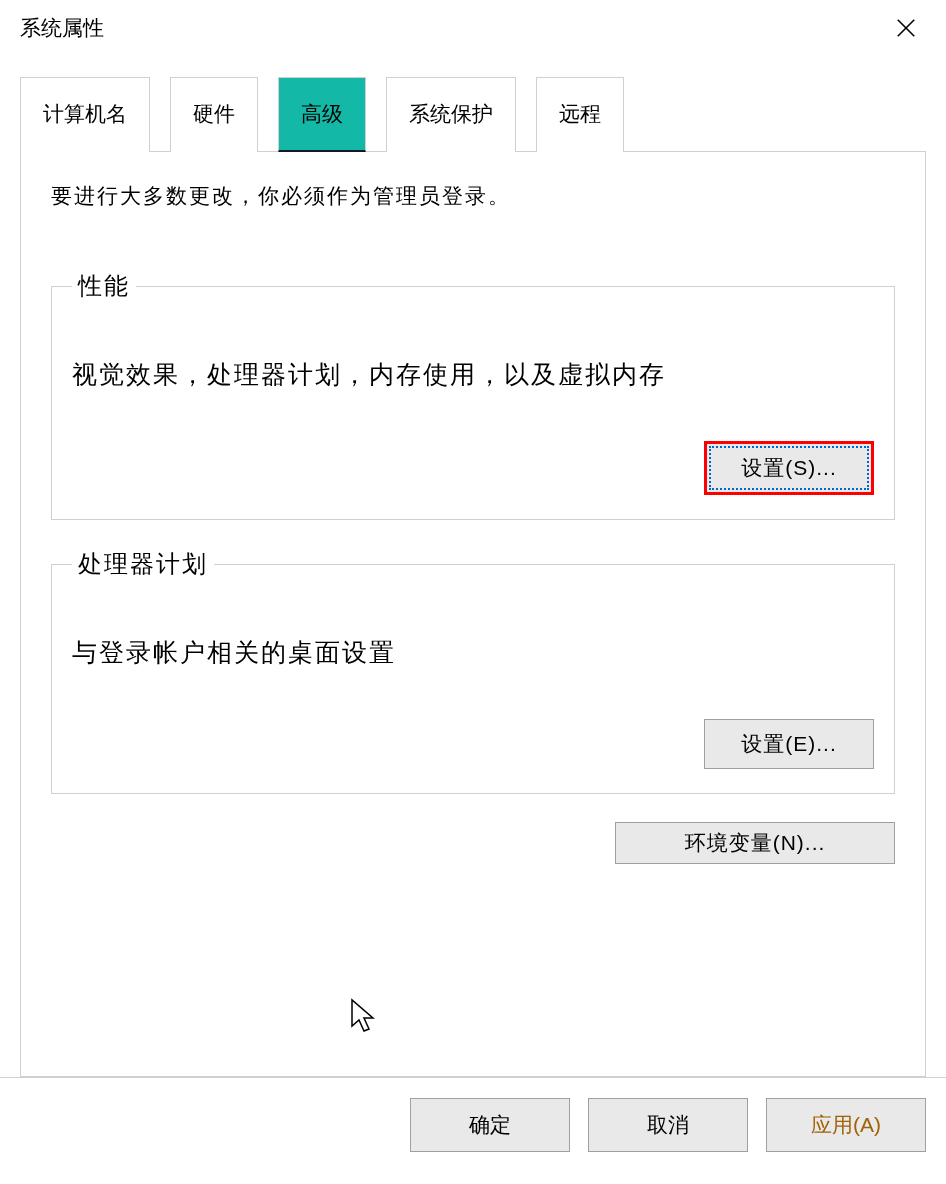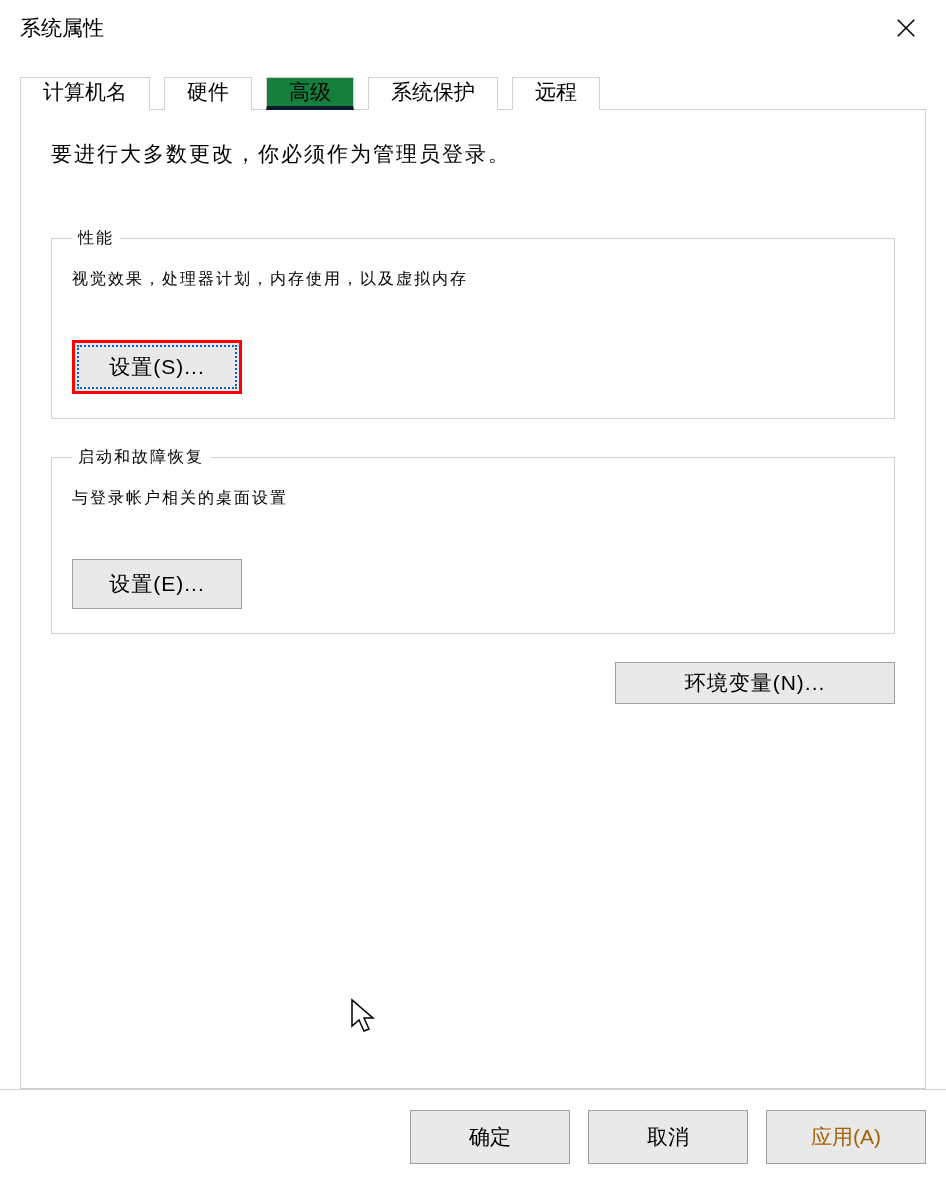--- a/index.html
+++ b/index.html
@@ -44,33 +44,33 @@
     .close-btn svg {
       width: 22px;
       height: 22px;
     }
     .tab-row {
       display: flex;
       margin: 20px 20px 0 20px;
       border-bottom: 1px solid #d0d0d0;
     }
     .tab {
-      padding: 0 22px;
+      padding: 22px 22px;
       border: 1px solid #d0d0d0;
       border-bottom: none;
       background: #ffffff;
-      margin-right: 14px;
+      margin-right: 20px;
       position: relative;
       top: 1px;
       cursor: pointer;
       font-size: 21px;
     }
     .tab.active {
-      background: #15803d;
-      border-bottom: 4px solid #0f172a;
+      background: #14b8a6;
+      border-bottom: 2px solid #0f172a;
       z-index: 2;
     }
     .tab.inactive {
       background: #ffffff;
     }
     .content {
       border: 1px solid #d0d0d0;
       border-top: none;
       margin: 0 20px;
       padding: 30px 30px 30px 30px;
@@ -83,30 +83,32 @@
       letter-spacing: 2px;
     }
     fieldset {
       border: 1px solid #d0d0d0;
       margin-bottom: 28px;
       padding: 20px 20px 24px 20px;
       position: relative;
     }
     legend {
       padding: 0 6px;
-      font-size: 16px;
+      font-size: 24px;
       letter-spacing: 2px;
     }
     .group-desc {
-      font-size: 16px;
+      font-size: 25px;
       margin-bottom: 50px;
       letter-spacing: 2px;
+      margin-top: 36px;
     }
     .btn-row {
       display: flex;
+      justify-content: flex-end;
     }
     .btn {
       background: #e9e9e9;
       border: 1px solid #a0a0a0;
       padding: 10px 30px;
       font-size: 21px;
       min-width: 170px;
       text-align: center;
       cursor: pointer;
       letter-spacing: 1px;
@@ -141,21 +143,21 @@
       cursor: pointer;
       letter-spacing: 1px;
       font-family: inherit;
     }
     .footer {
       display: flex;
       justify-content: flex-end;
       gap: 18px;
       padding: 20px;
       border-top: 1px solid #d0d0d0;
-      margin: 0 0 0 0;
+      margin: 0 0 12px 0;
     }
     .footer-btn {
       background: #e9e9e9;
       border: 1px solid #a0a0a0;
       padding: 12px 30px;
       font-size: 21px;
       min-width: 160px;
       text-align: center;
       cursor: pointer;
       font-family: inherit;
@@ -200,21 +202,21 @@
 
     <fieldset>
       <legend>性能</legend>
       <div class="group-desc">视觉效果，处理器计划，内存使用，以及虚拟内存</div>
       <div class="btn-row">
         <button class="btn highlighted">设置(S)...</button>
       </div>
     </fieldset>
 
     <fieldset>
-      <legend>启动和故障恢复</legend>
+      <legend>处理器计划</legend>
       <div class="group-desc">与登录帐户相关的桌面设置</div>
       <div class="btn-row">
         <button class="btn">设置(E)...</button>
       </div>
     </fieldset>
 
 
     <div class="env-row">
       <button class="env-btn">环境变量(N)...</button>
     </div>

